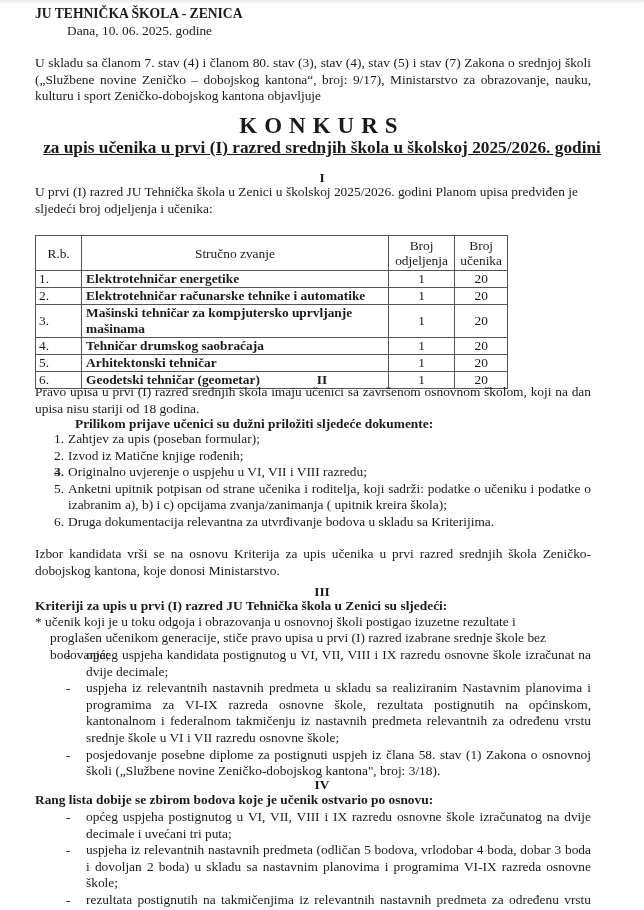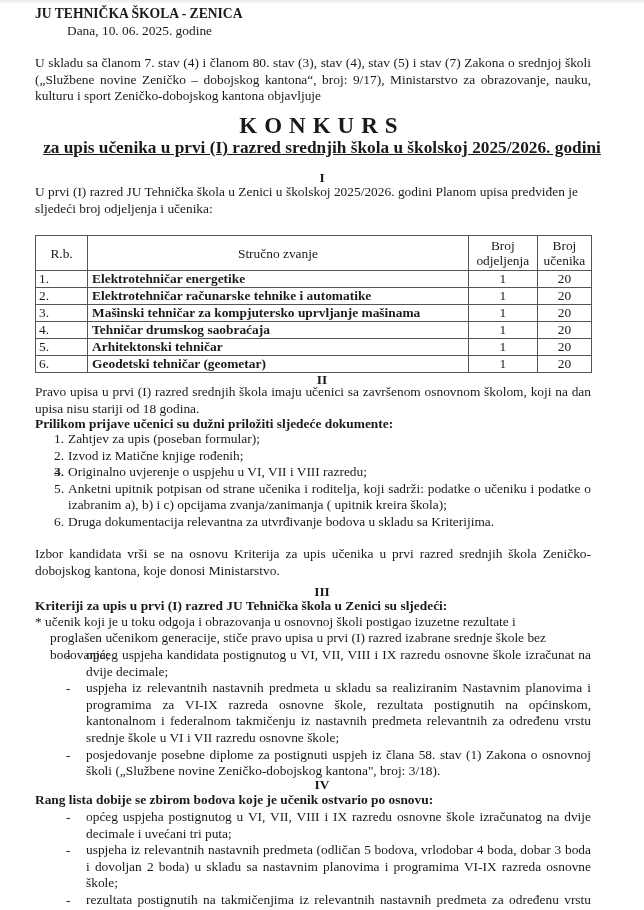--- a/index.html
+++ b/index.html
@@ -14,21 +14,21 @@
   .b { font-weight: bold; }
   .just { text-align: justify; text-align-last: left; }
   .org { left: 35px; top: 6px; font-weight: bold; font-size: 13.6px; }
   .date { left: 67px; top: 23px; }
   .intro { left: 35px; top: 55px; width: 556px; }
   .title1 { left: 0; width: 644px; top: 118px; text-align: center; font-weight: bold; font-size: 23px; letter-spacing: 7px; }
   .title2 { left: 0; width: 644px; top: 140px; text-align: center; font-weight: bold; font-size: 17.3px; text-decoration: underline; }
   .sec { left: 0; width: 644px; text-align: center; font-weight: bold; }
   .para { left: 35px; width: 556px; }
 
-  table.tbl { position: absolute; left: 35px; top: 235px; width: 557px;
+  table.tbl { position: absolute; left: 35px; top: 235px; width: 473px;
     border-collapse: collapse; font-size: 13.4px; }
   table.tbl td, table.tbl th { border: 1px solid #555; padding: 0 3px; height: 16px; line-height: 16px; }
   table.tbl th { font-weight: normal; text-align: center; line-height: 15px; height: 34px; }
   table.tbl td.c { text-align: center; }
   table.tbl td.name { font-weight: bold; padding-left: 4px; }
   col.c1 { width: 52px; } col.c2 { width: 380px; } col.c3 { width: 69px; } col.c4 { width: 54px; }
 
   ol.docs { position: absolute; left: 35px; top: 431px; width: 556px; margin: 0; padding: 0; list-style: none; }
   ol.docs li { position: relative; padding-left: 33px; }
   ol.docs li .n { position: absolute; left: 19px; }
@@ -102,21 +102,21 @@
       <td>6.</td>
       <td class="name">Geodetski tehničar (geometar)</td>
       <td class="c">1</td>
       <td class="c">20</td>
     </tr>
   </tbody>
 </table>
 
 <div class="abs sec" style="top:372px;">II</div>
 <div class="abs para just" style="top:384px;">Pravo upisa u prvi (I) razred srednjih škola imaju učenici sa završenom osnovnom školom, koji na dan upisa nisu stariji od 18 godina.</div>
-<div class="abs para b" style="top:416px;">Prilikom prijave učenici su dužni priložiti sljedeće dokumente:</div>
+<div class="abs para b" style="top:416px;margin-left:40px;">Prilikom prijave učenici su dužni priložiti sljedeće dokumente:</div>
 
 <ol class="docs just">
   <li><span class="n">1.</span><span>Zahtjev za upis (poseban formular);</span></li>
   <li><span class="n">2.</span><span>Izvod iz Matične knjige rođenih;</span></li>
   <li><span class="n">3.</span></li>
   <li><span class="n">4.</span><span>Originalno uvjerenje o uspjehu u VI, VII i VIII razredu;</span></li>
   <li><span class="n">5.</span><span>Anketni upitnik potpisan od strane učenika i roditelja, koji sadrži: podatke o učeniku i podatke o izabranim a), b) i c) opcijama zvanja/zanimanja ( upitnik kreira škola);</span></li>
   <li><span class="n">6.</span><span>Druga dokumentacija relevantna za utvrđivanje bodova u skladu sa Kriterijima.</span></li>
 </ol>
 

